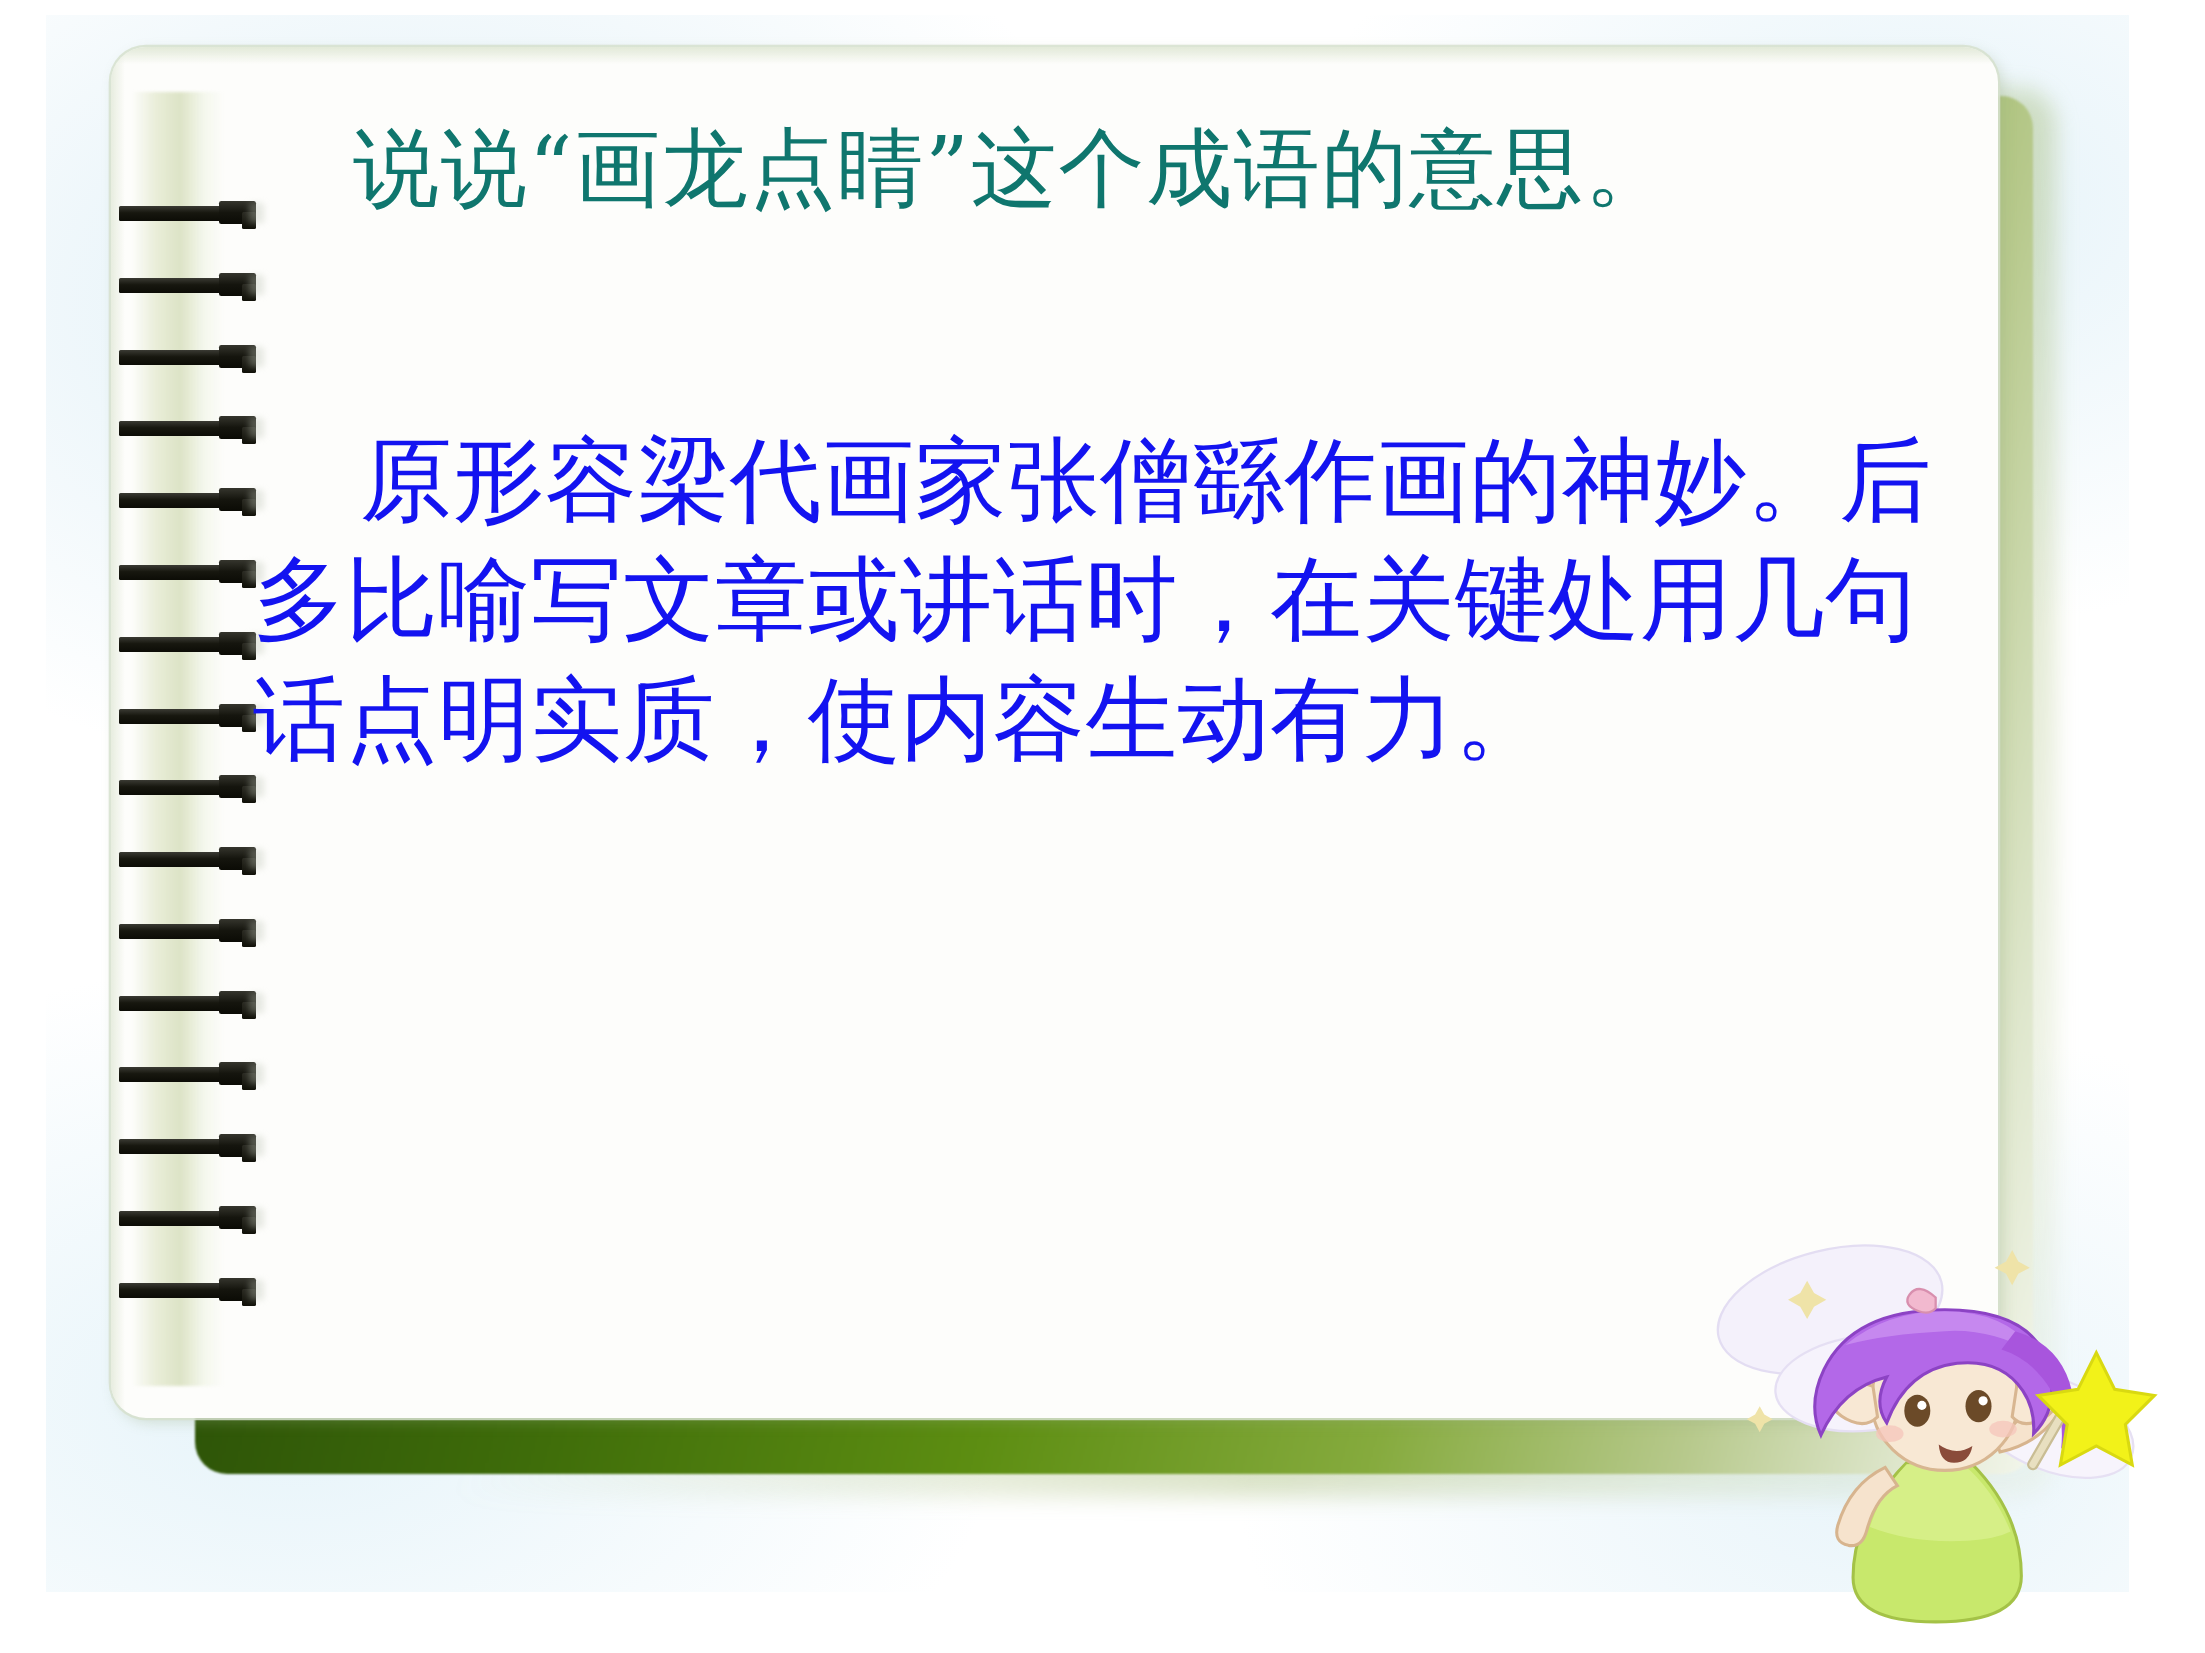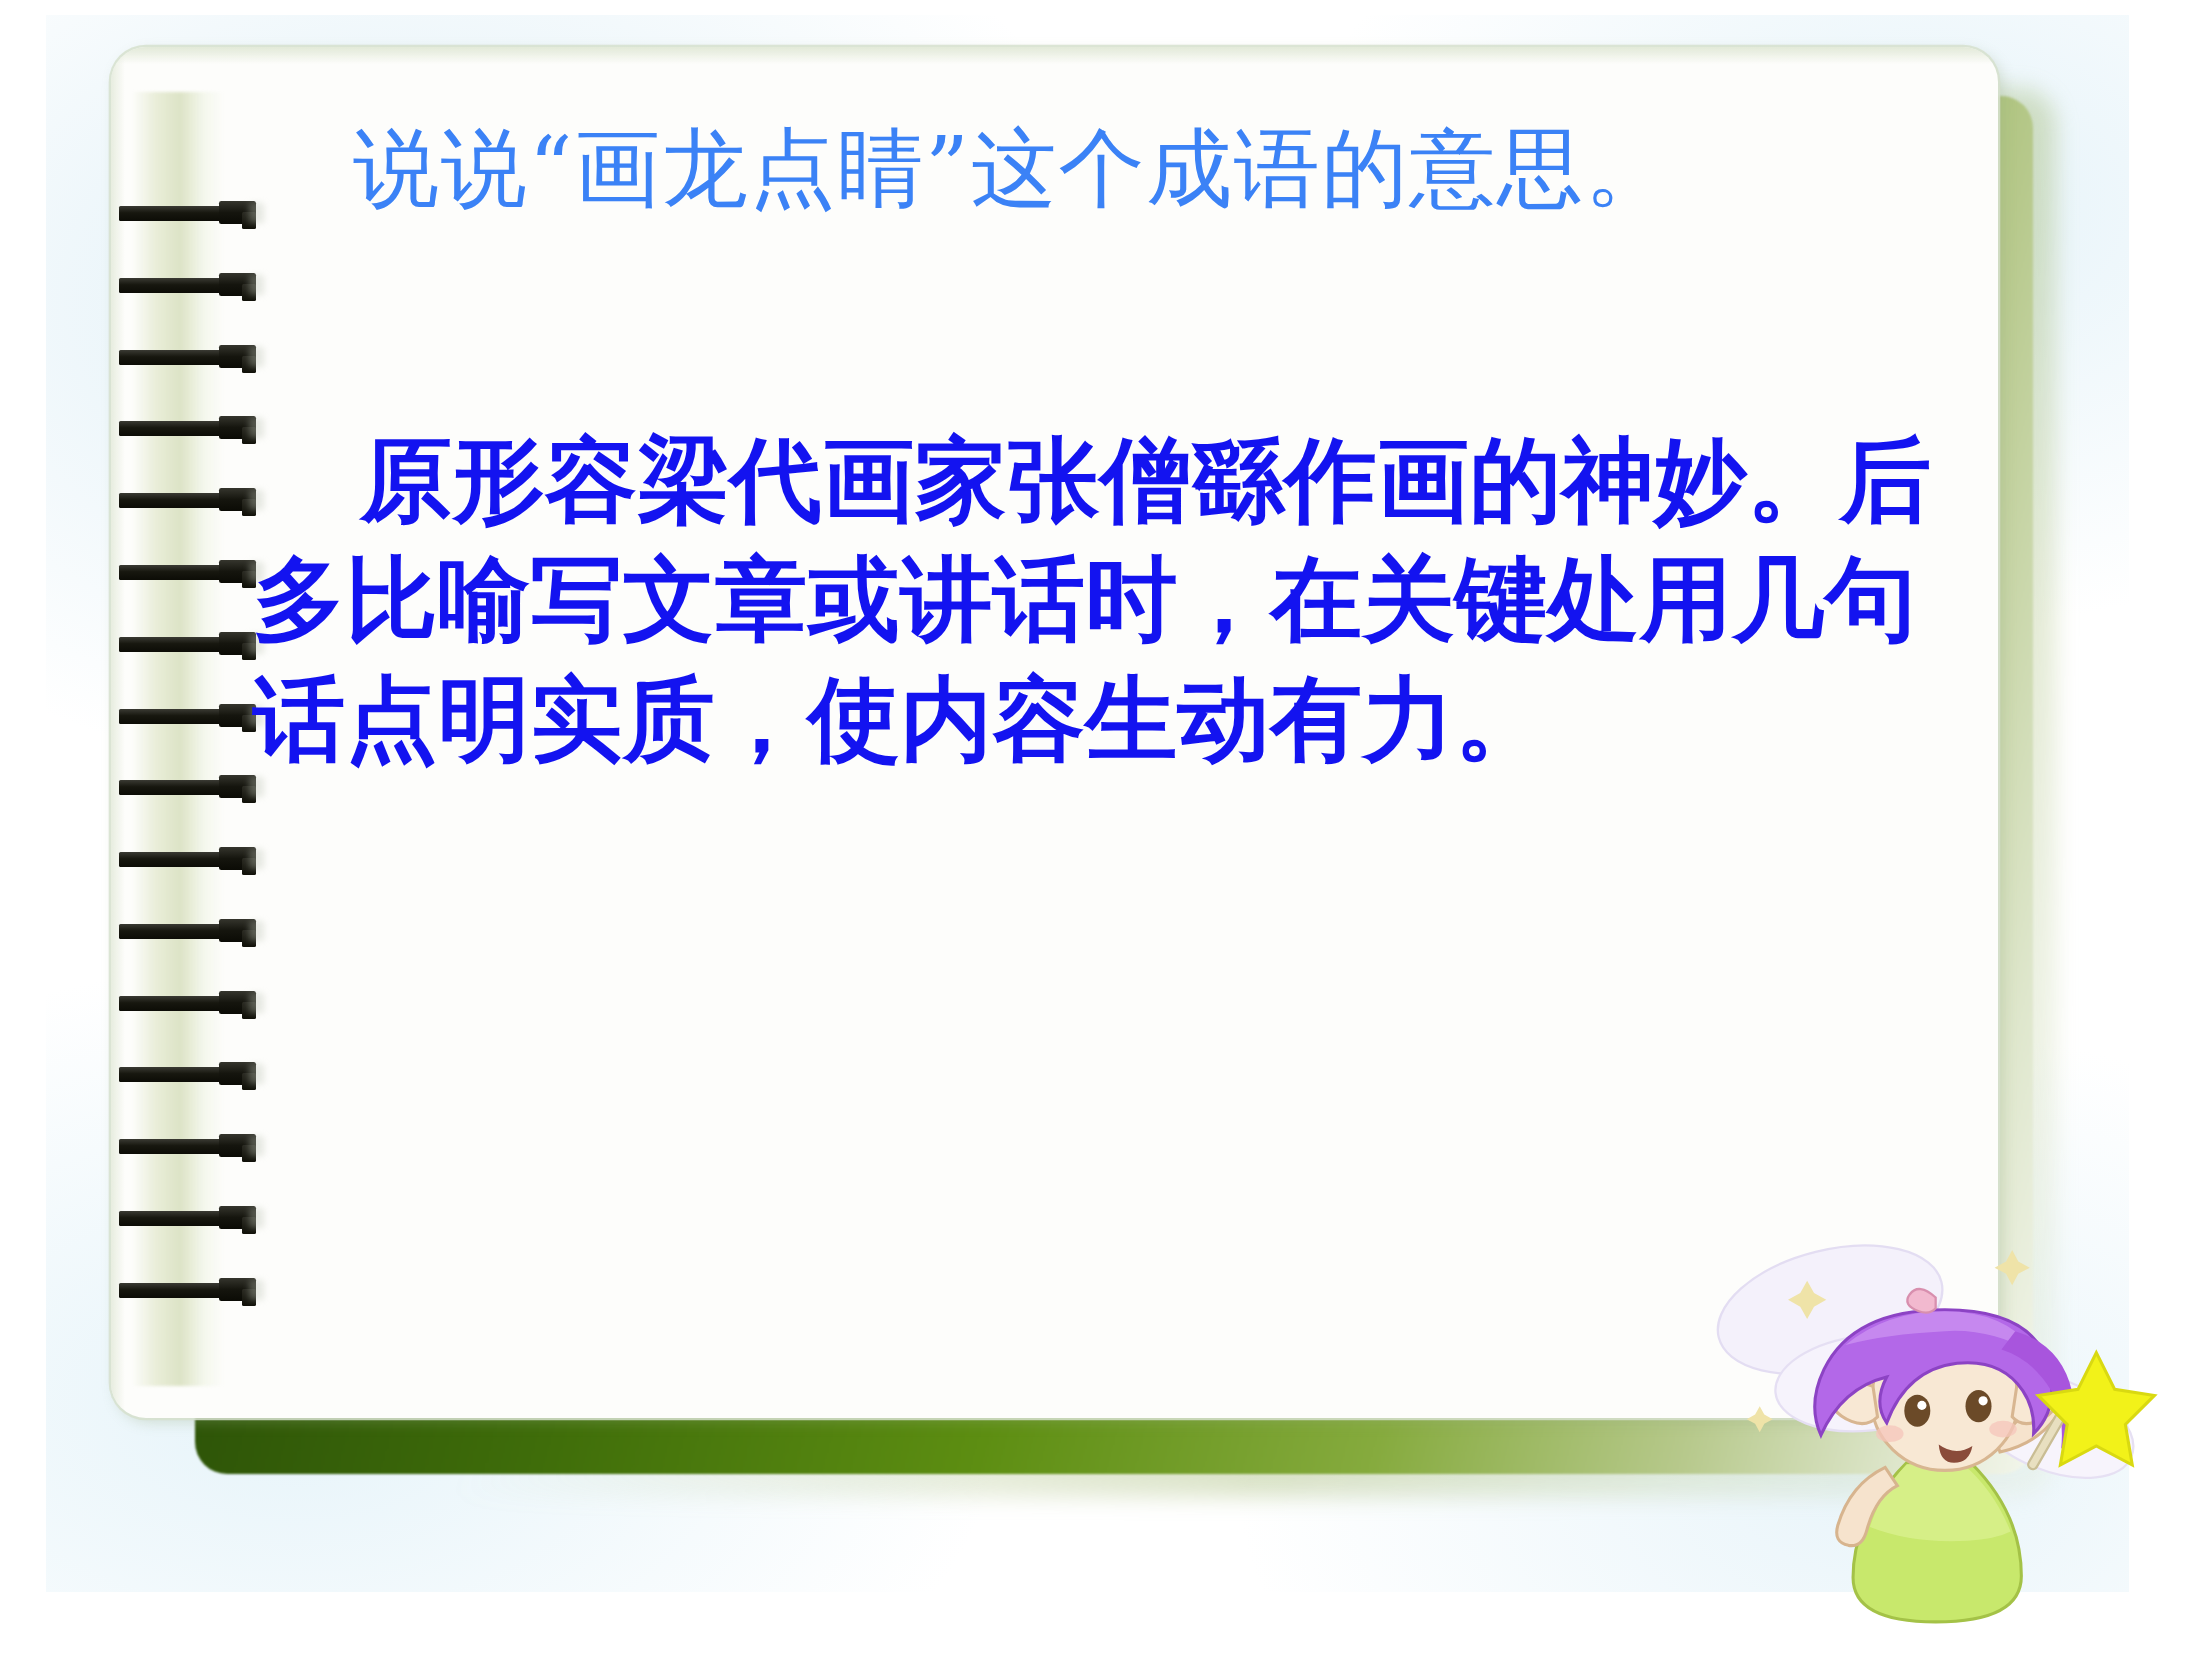--- a/index.html
+++ b/index.html
@@ -155,34 +155,34 @@
     left: 253px;
     top: 115px;
     width: 1700px;
   }
 
   .title {
     margin: 0;
     padding: 0 0 0 100px;
     font-size: 86px;
     line-height: 1.25;
-    color: #3b82f6;
+    color: #0f766e;
     font-weight: 400;
     letter-spacing: 0.02em;
     white-space: nowrap;
     font-family: "DejaVu Serif", "Liberation Serif", serif;
   }
 
   .body-text {
     margin: 198px 0 0 0;
     padding: 0;
     font-size: 92px;
     line-height: 1.30;
     color: #1313f0;
-    font-weight: 700;
+    font-weight: 400;
     text-indent: 107px;
     letter-spacing: 0.005em;
     font-family: "DejaVu Serif", "Liberation Serif", serif;
   }
 
   
   .fairy {
     position: absolute;
     left: 1715px;
     top: 1195px;

